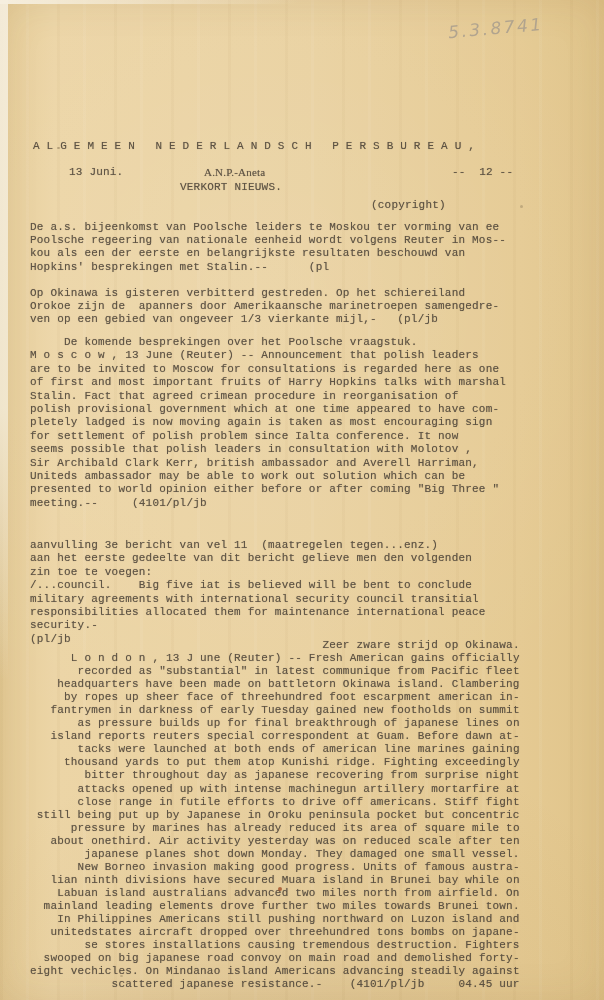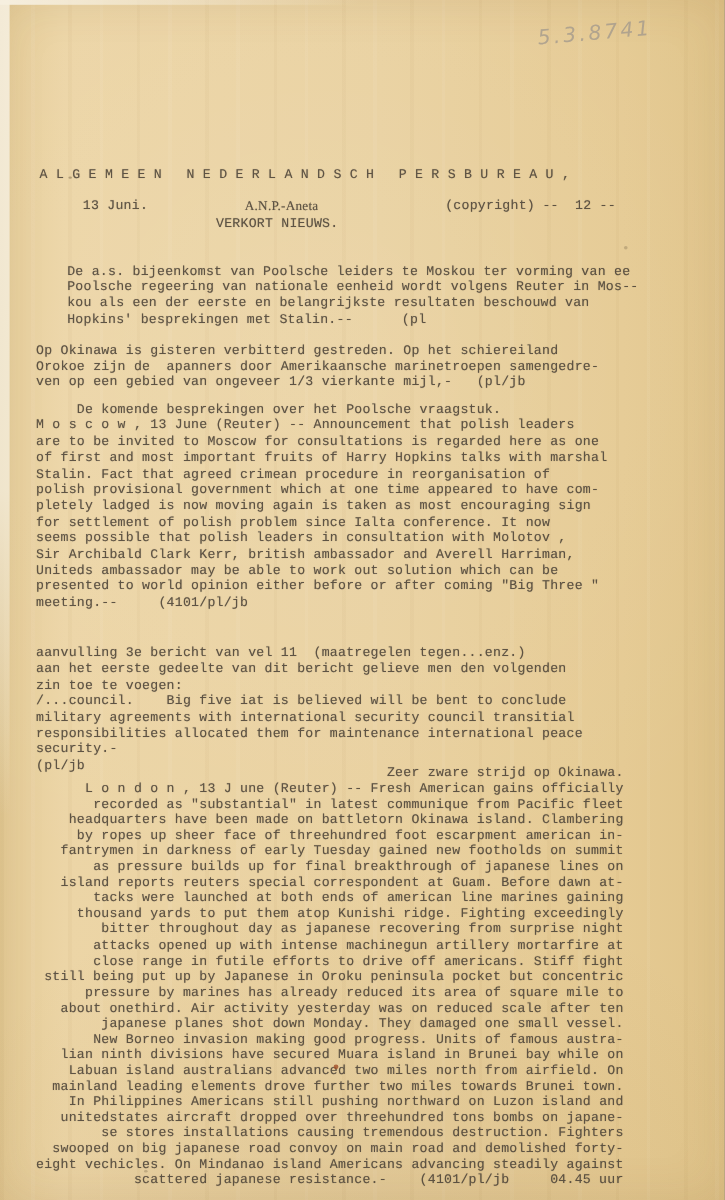--- a/index.html
+++ b/index.html
@@ -44,25 +44,25 @@
     font-size:17px;
     letter-spacing:2.5px;
     transform:rotate(-5deg);
     opacity:.8;
   }
   .hline1{position:absolute;left:33px;top:139px;line-height:14px;}
   .hline2{position:absolute;left:0;top:166px;width:100%;height:14px;}
   .hline2 span{position:absolute;}
   .h-date{left:33px;margin-left:36px;}
   .h-service{left:204px;font-family:Liberation Serif, serif;}
-  .h-copy{left:371px;}
+  .h-copy{left:371px;margin-top:33px;}
   .h-page{left:452px;}
   .section-title{position:absolute;left:180px;top:180px;line-height:14px;}
   .para{position:absolute;left:30px;}
-  .p1{top:221px;line-height:13.2px;margin-left:26px;}
+  .p1{top:221px;line-height:13.2px;}
   .p2{top:287px;line-height:13.2px;}
   .p3{top:336px;line-height:13.4px;}
   .p4{top:539px;line-height:13.4px;}
   .p5{top:639px;line-height:13.05px;text-align:right;}
   .speck{position:absolute;border-radius:50%;}
   .speck.s1{left:278px;top:887px;width:4px;height:4px;background:#a14f28;opacity:.8;}
   .speck.s2{left:57px;top:147px;width:3px;height:2px;background:#8d7a58;opacity:.6;}
   .speck.s3{left:520px;top:205px;width:3px;height:3px;background:#9b8763;opacity:.5;}
   .speck.s4{left:120px;top:975px;width:3px;height:2px;background:#9b8763;opacity:.5;}
 </style>

